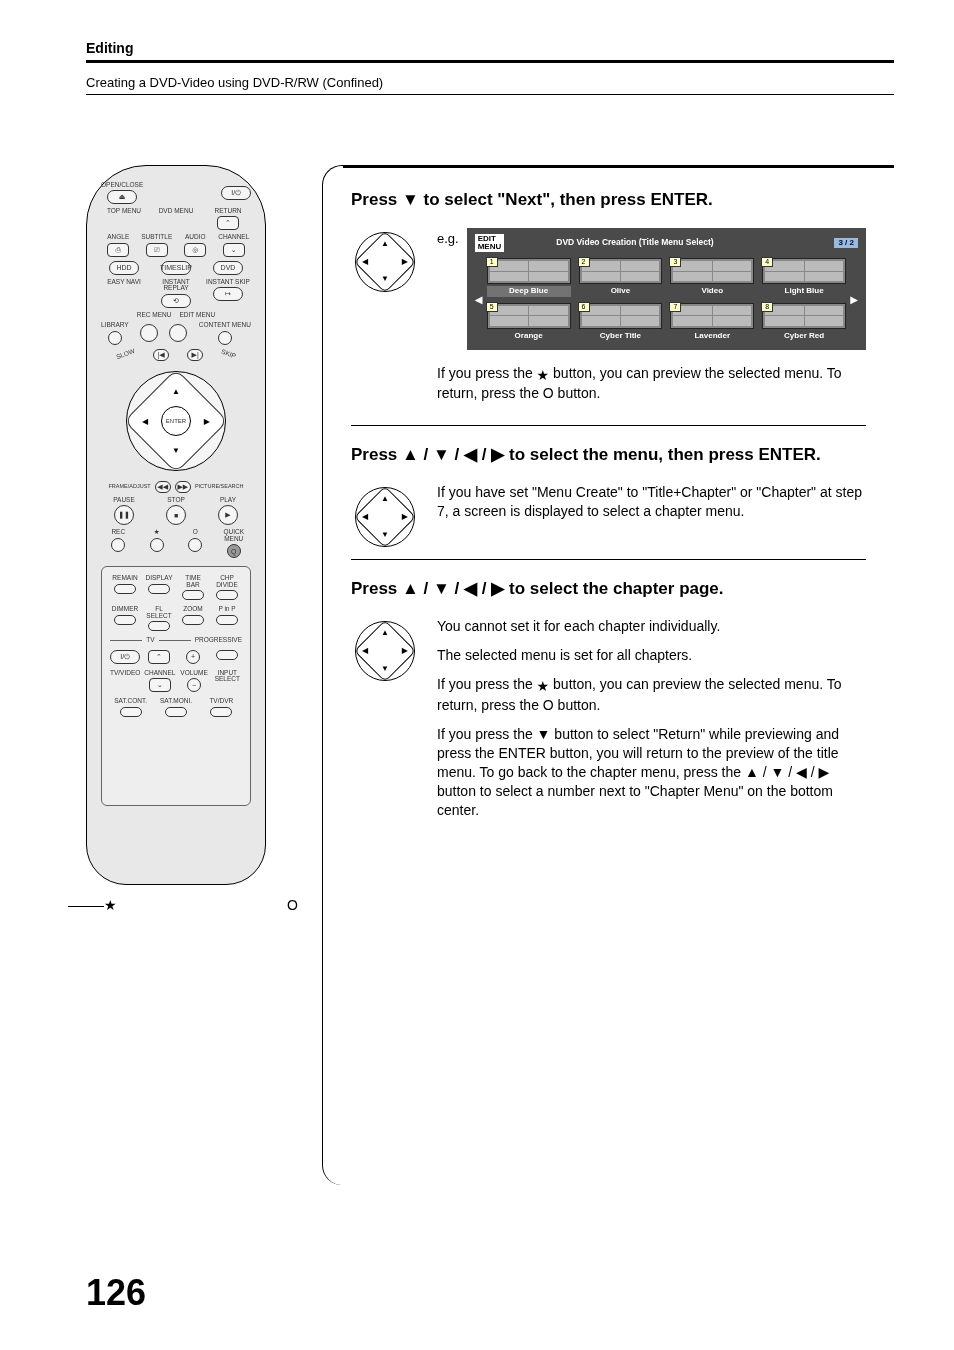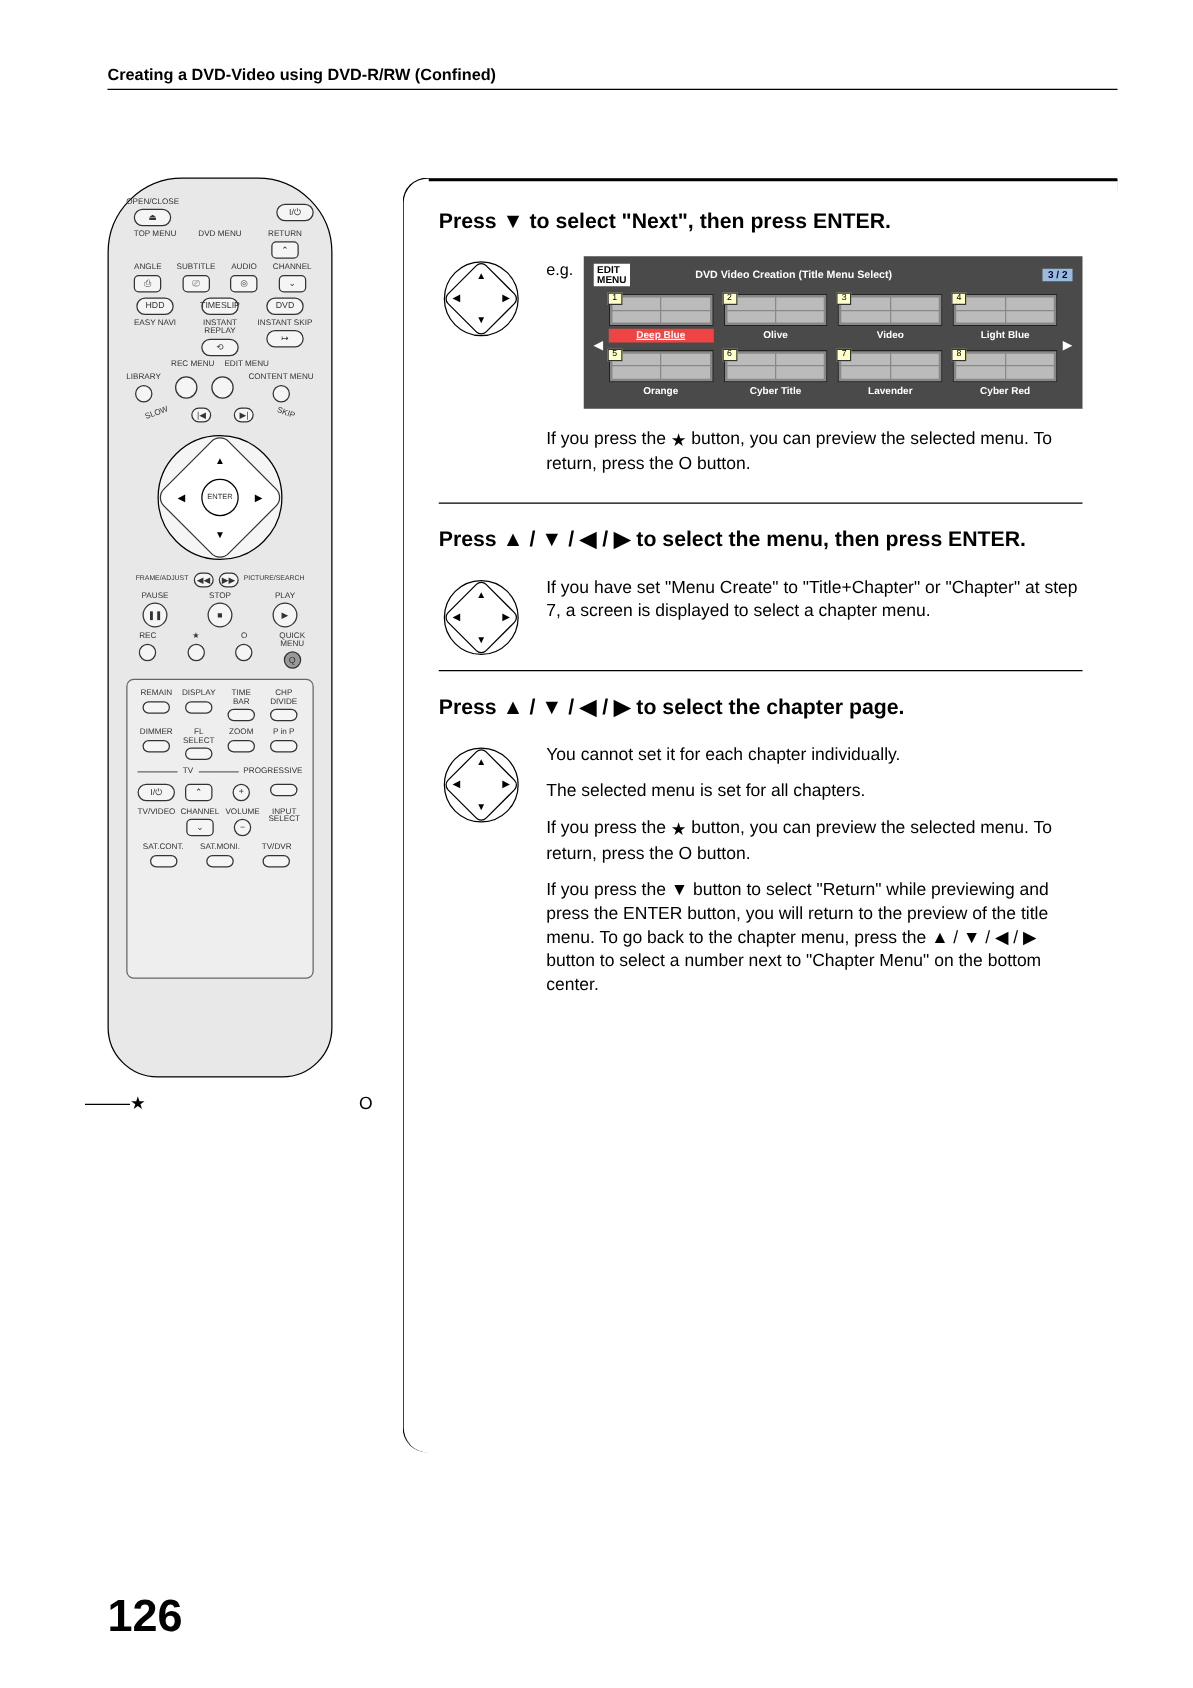--- a/index.html
+++ b/index.html
@@ -7,21 +7,21 @@
     font-family: Arial, Helvetica, sans-serif;
     background: #fff;
     color: #000;
     width: 954px;
     height: 1350px;
     position: relative;
     padding: 40px 60px 40px 86px;
   }
   .header-section { margin-bottom: 10px; }
   .header-title { font-size: 14px; font-weight: bold; border-bottom: 3px solid #000; padding-bottom: 4px; }
-  .subtitle { font-size: 13px; font-weight: bold; margin-top: 12px; border-bottom: 1px solid #000; padding-bottom: 4px; }
+  .subtitle { font-size: 13px; font-weight: normal; margin-top: 12px; border-bottom: 1px solid #000; padding-bottom: 4px; }
   .main-area { display: flex; margin-top: 70px; gap: 36px; }
   .remote-column { flex: 0 0 auto; width: 200px; position: relative; }
   .remote {
     width: 180px;
     height: 720px;
     border: 1.5px solid #000;
     border-radius: 60px 60px 40px 40px / 60px 60px 40px 40px;
     background: #e8e8e8;
     padding: 16px 14px;
     font-size: 7px;
@@ -140,38 +140,39 @@
   .thumb {
     height:26px; background:#888; border:1px solid #222; position:relative;
     display:grid; grid-template-columns:1fr 1fr; grid-template-rows:1fr 1fr; gap:1px; padding:2px;
   }
   .thumb .mini { background:#bbb; }
   .thumb .num {
     position:absolute; top:-2px; left:-2px; background:#ffc; color:#000; font-size:7px;
     width:12px; height:10px; border:1px solid #333; display:flex; align-items:center; justify-content:center;
   }
   .thumb-label { text-align:center; font-size:8px; font-weight:bold; }
-  .thumb-cell.selected .thumb-label { background:#ef4444;text-decoration:underline; }
+  .thumb-cell.selected .thumb-label { background:#737373; }
 
   .page-number {
     position: absolute;
     bottom: 36px;
     left: 86px;
     font-size: 36px;
     font-weight: 900;
   }
   .inline-icon { display:inline-block; vertical-align:-2px;}
   .arrow-glyph { display:inline-block; font-weight:bold; }
   .pg-arrow { display:inline-block; border:1px solid #000; width:13px; height:11px; position:relative; vertical-align:-1px;}
   .pg-arrow::after { content:""; position:absolute; left:3px; top:2px; width:0;height:0; border-top:3px solid transparent; border-bottom:3px solid transparent; border-left:5px solid #000;}
 </style>
 </head>
 <body>
 
 <div class="header-section">
+  <div class="header-title">Editing</div>
   <div class="subtitle">Creating a DVD-Video using DVD-R/RW (Confined)</div>
 </div>
 
 <div class="main-area">
 
   <div class="remote-column">
     <div class="remote">
       <div class="row">
         <div style="display:flex;flex-direction:column;align-items:center;gap:1px;">
           <div class="label">OPEN/CLOSE</div>

